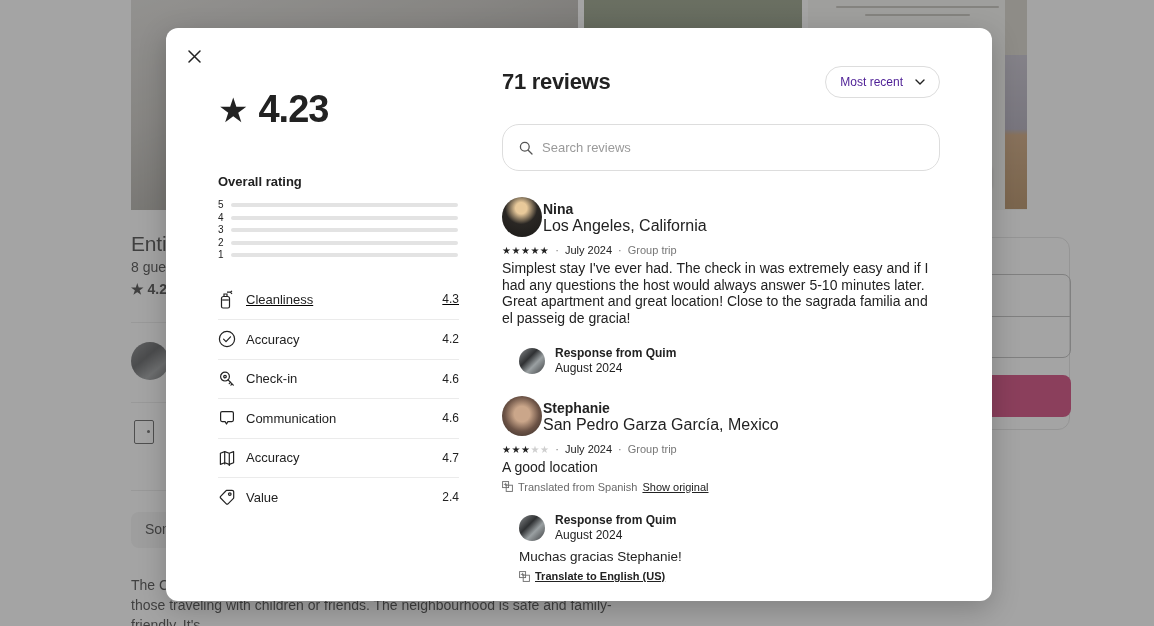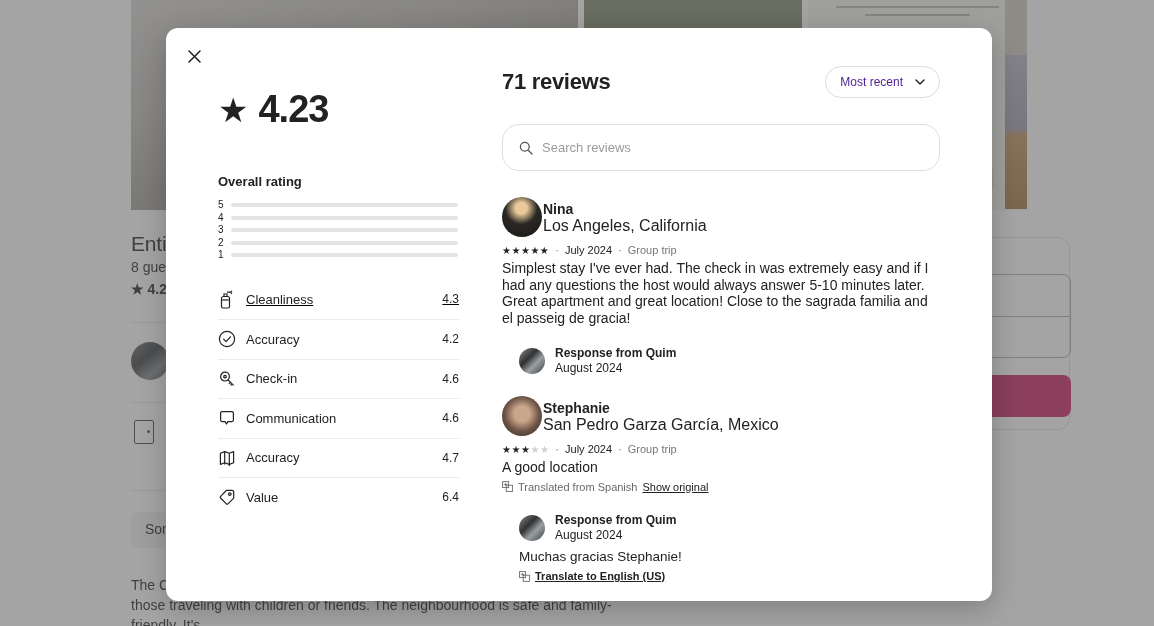--- a/index.html
+++ b/index.html
@@ -270,21 +270,21 @@
           <span class="cat-val">4.7</span>
         </div>
         <div class="cat-row">
           <span class="cat-ico">
             <svg width="18" height="18" viewBox="0 0 18 18" fill="none" stroke="#222" stroke-width="1.2">
               <path d="M8.6 2.3H14a1.7 1.7 0 0 1 1.7 1.7v5.4a1.7 1.7 0 0 1-.5 1.2l-5.2 5.2a1.2 1.2 0 0 1-1.7 0L2.6 10a1.2 1.2 0 0 1 0-1.7l5.2-5.3a1.7 1.7 0 0 1 .8-.7z" stroke-linejoin="round"></path>
               <circle cx="11.8" cy="6.1" r="1.3"></circle>
             </svg>
           </span>
           <span class="cat-name">Value</span>
-          <span class="cat-val">6.4</span>
+          <span class="cat-val">2.4</span>
         </div>
       </div>
   </div>
 
   <div class="right-col">
     <div class="rv-head">
       <div class="rv-count">71 reviews</div>
       <button class="sort-btn">
         <span>Most recent</span>
         <svg width="10" height="6" viewBox="0 0 10 6">

